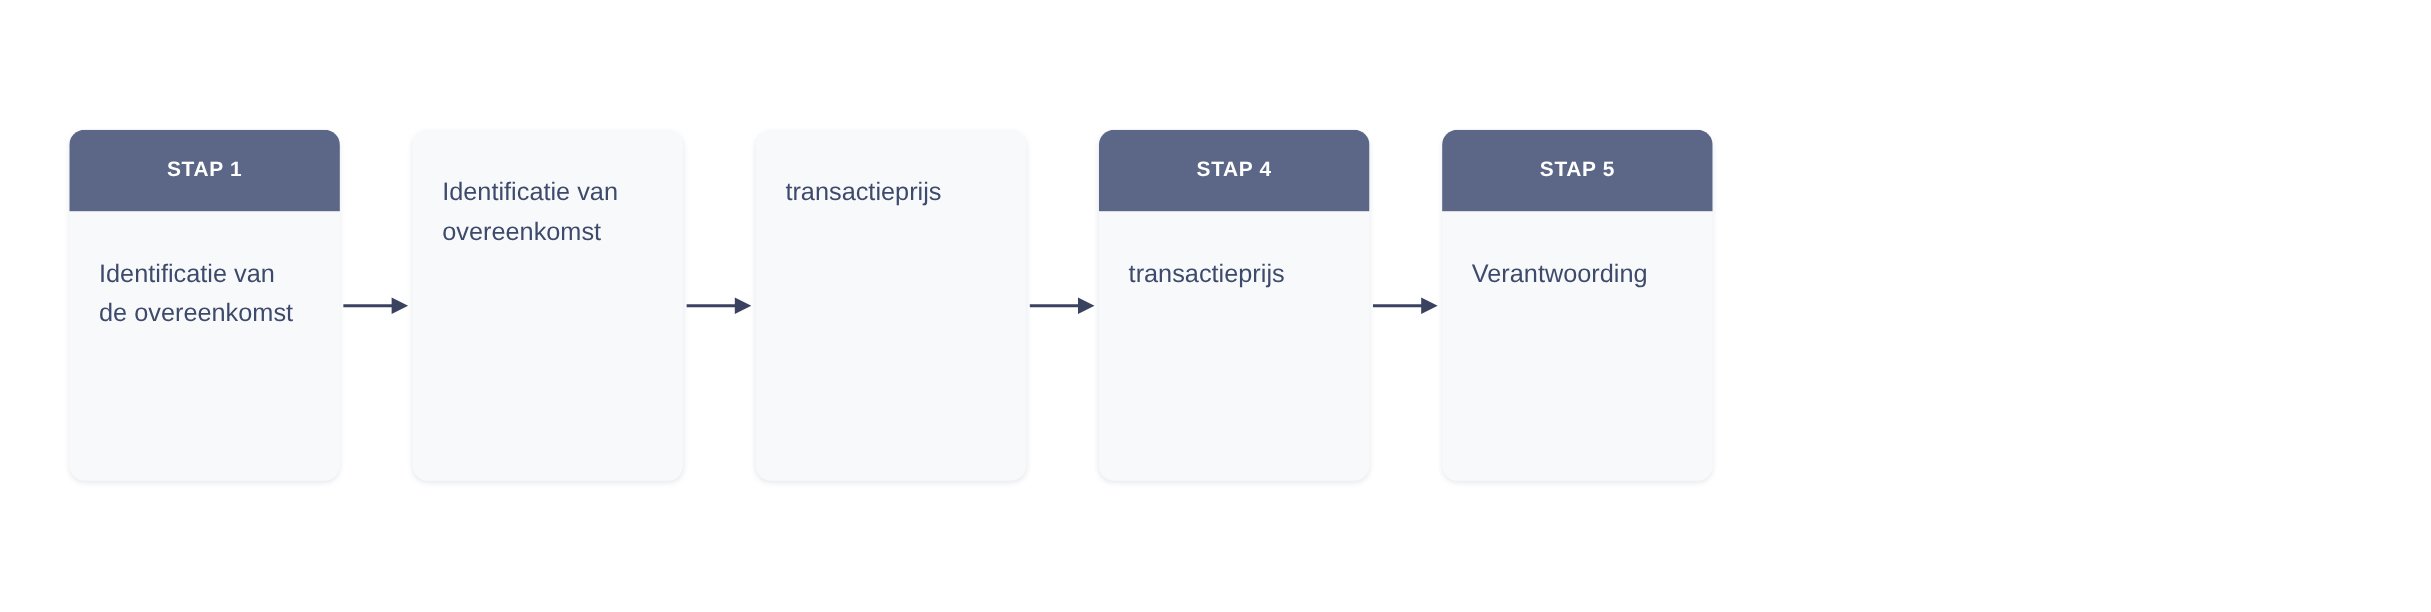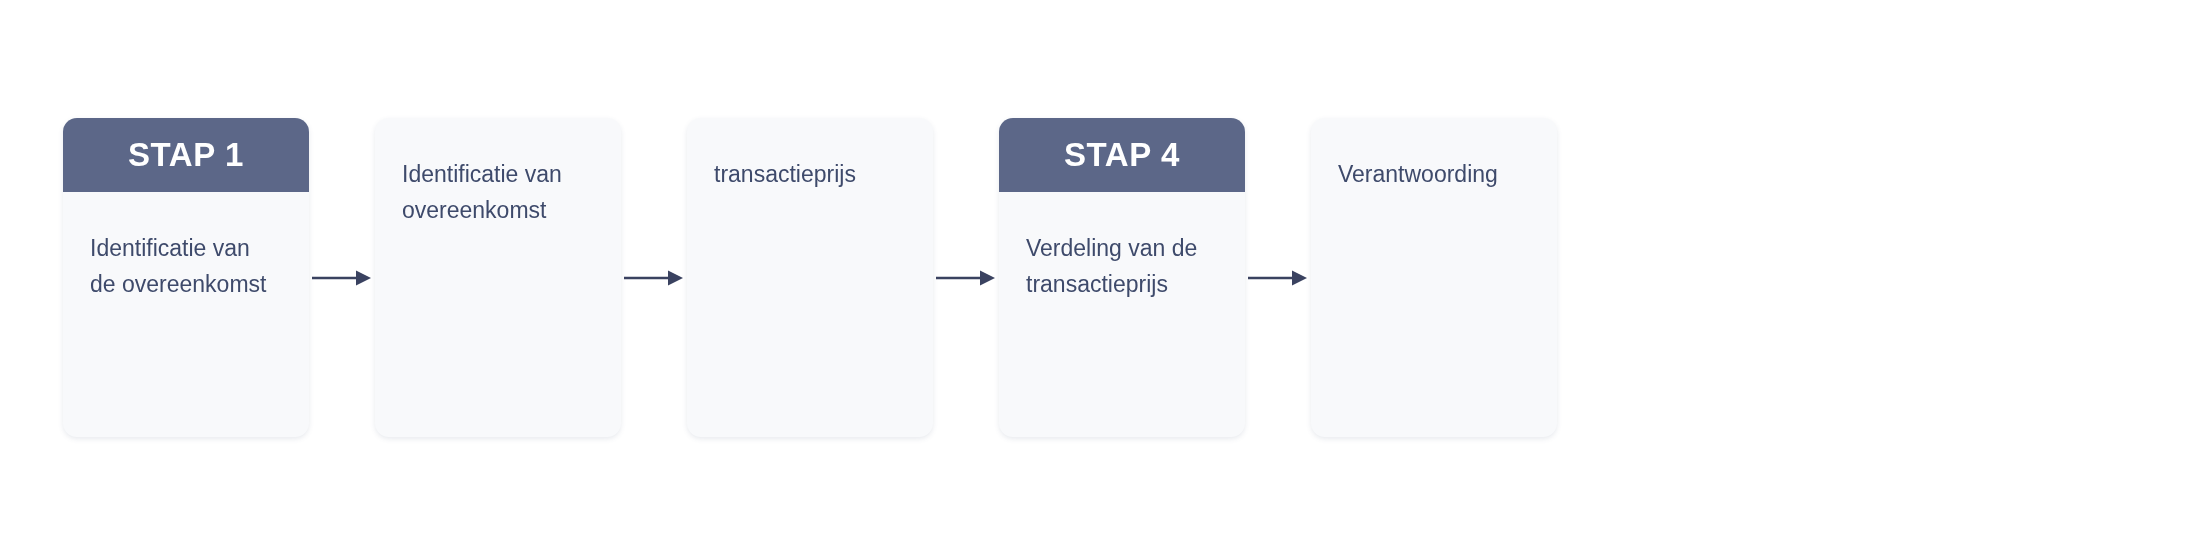--- a/index.html
+++ b/index.html
@@ -38,21 +38,21 @@
   }
 
   .card-header {
     height: 74px;
     flex: 0 0 74px;
     background: #5C6788;
     color: #ffffff;
     display: flex;
     align-items: center;
     justify-content: center;
-    font-size: 33px;
+    font-size: 19px;
     font-weight: bold;
     letter-spacing: 0.6px;
   }
 
   .card-body {
     flex: 1 1 auto;
     padding: 38px 27px 0 27px;
     box-sizing: border-box;
     color: #3E4A6B;
     font-size: 23px;
@@ -119,31 +119,31 @@
   <div class="connector">
     <svg class="arrow-svg" width="60" height="24" viewBox="0 0 60 24">
       <line x1="0" y1="12" x2="46" y2="12" stroke="#3A4260" stroke-width="2.6"></line>
       <polygon points="44,4.5 59,12 44,19.5" fill="#3A4260"></polygon>
     </svg>
   </div>
 
   <div class="card">
     <div class="card-header">STAP 4</div>
     <div class="card-body">
-      <span class="line">Verdeling van de</span>
       <span class="line">transactieprijs</span>
     </div>
   </div>
 
   <div class="connector">
     <svg class="arrow-svg" width="60" height="24" viewBox="0 0 60 24">
       <line x1="0" y1="12" x2="46" y2="12" stroke="#3A4260" stroke-width="2.6"></line>
       <polygon points="44,4.5 59,12 44,19.5" fill="#3A4260"></polygon>
     </svg>
   </div>
 
   <div class="card">
+    <div class="card-header">STAP 5</div>
     <div class="card-body">
       <span class="line">Verantwoording</span>
     </div>
   </div>
 
 </div>
 
 </body></html>

